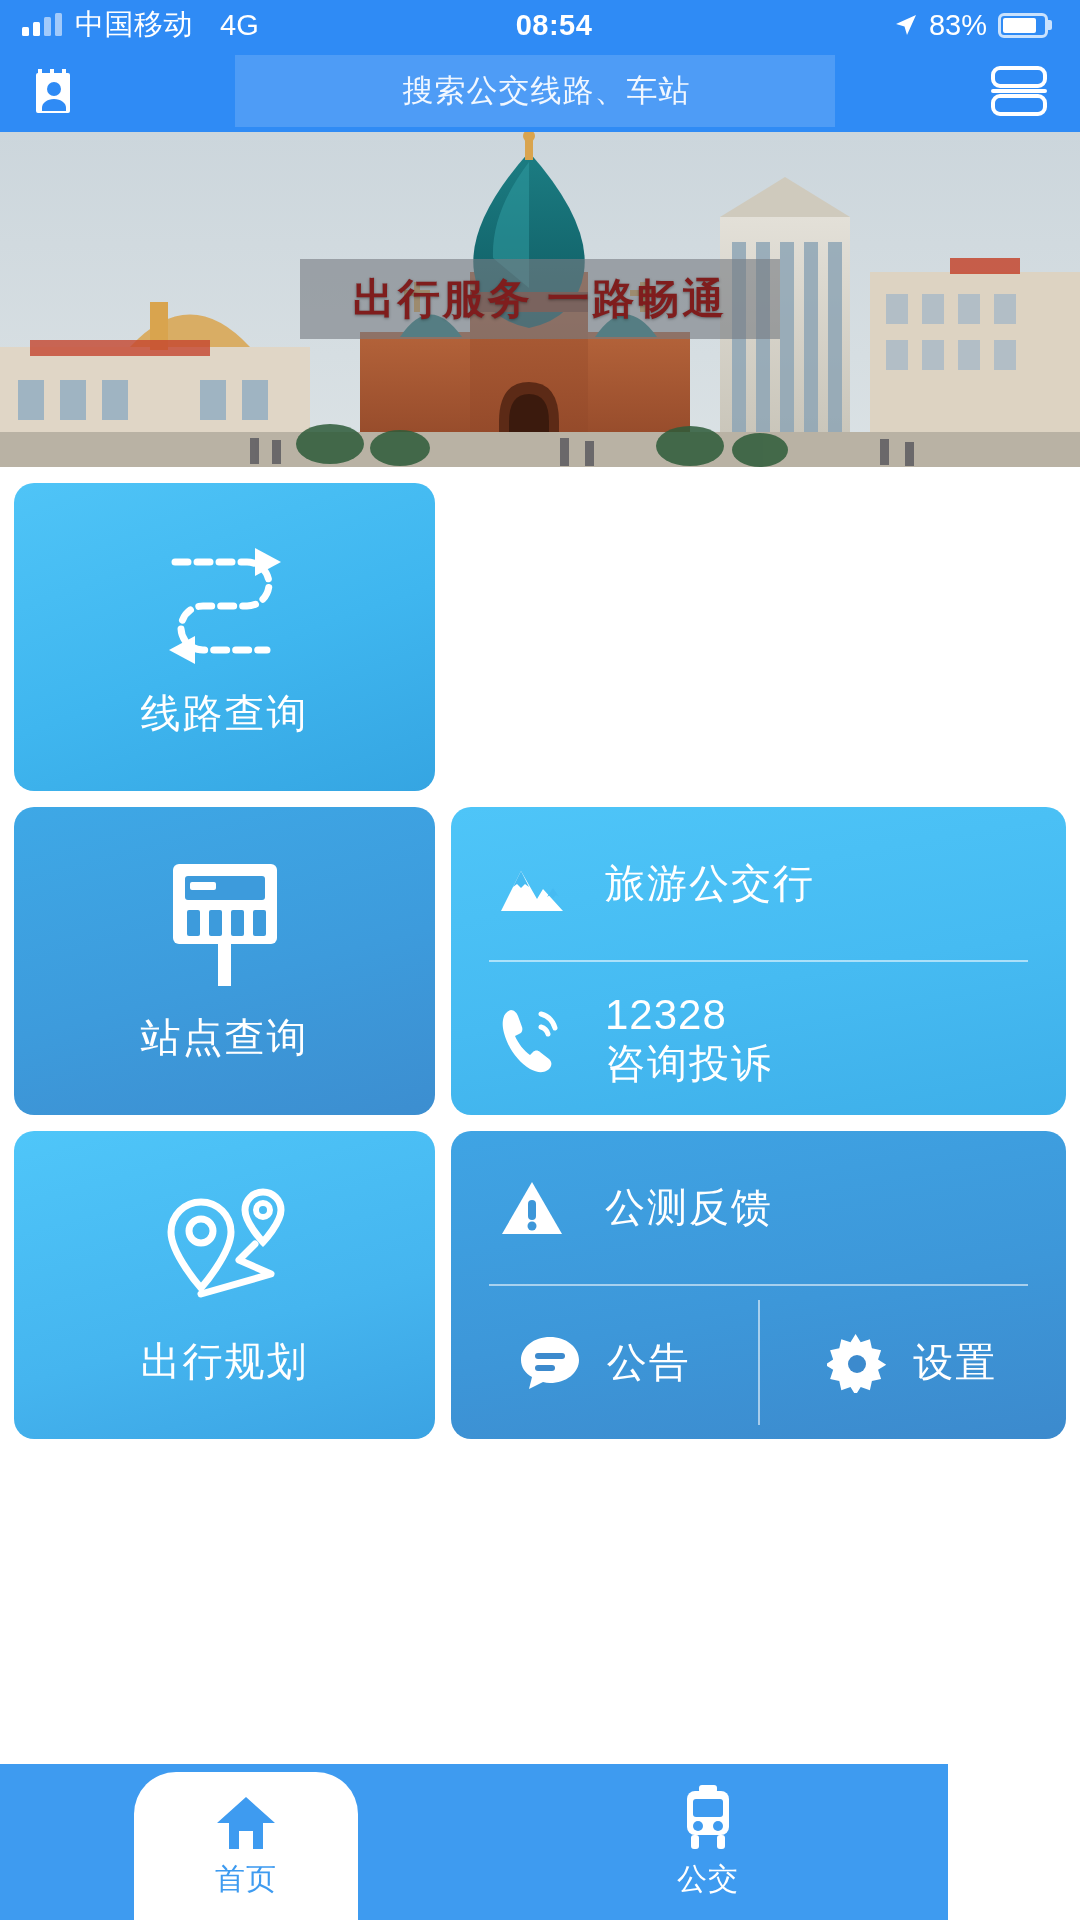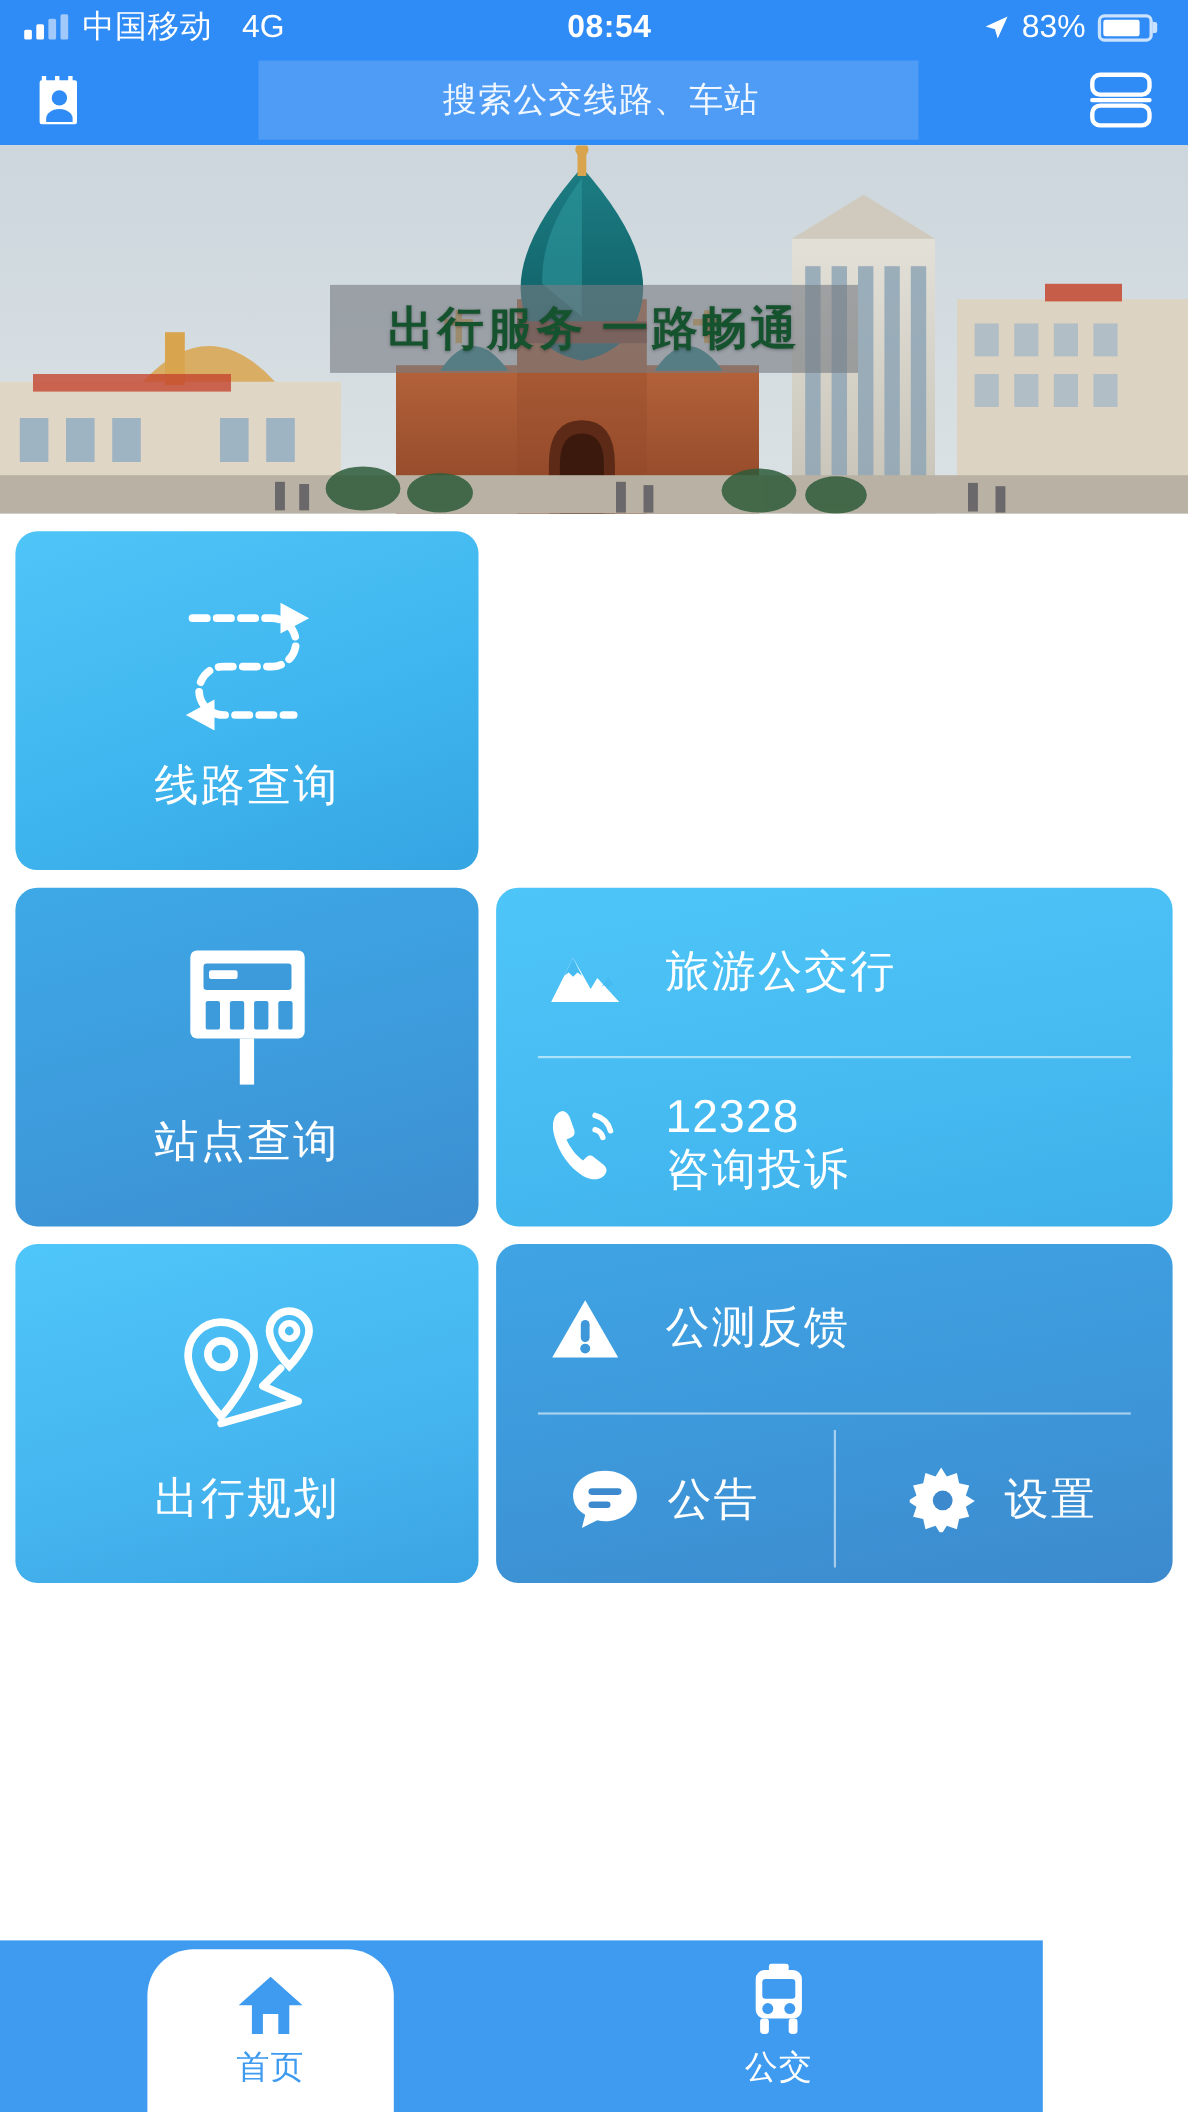--- a/index.html
+++ b/index.html
@@ -67,21 +67,21 @@
     position:absolute; top:132px; left:0; width:1080px; height:335px;
     overflow:hidden; background:#c9d3d9;
   }
   .banner svg{ position:absolute; top:0; left:0; width:1080px; height:335px; }
   .banner-caption{
     position:absolute; left:300px; top:127px; width:480px; height:80px;
     background:rgba(120,125,130,.62);
     display:flex; align-items:center; justify-content:center;
   }
   .banner-caption span{
-    font-size:42px; font-weight:bold; color:#14532d; letter-spacing:3px;
+    font-size:42px; font-weight:bold; color:#7f1d1d; letter-spacing:3px;
     text-shadow:0 1px 3px rgba(0,0,0,.35);
   }
 
   
   .grid{
     position:absolute; top:483px; left:0; width:1080px;
     display:flex; flex-direction:column; gap:16px;
     padding:0 14px;
   }
   .row{ display:flex; gap:16px; height:308px; }

